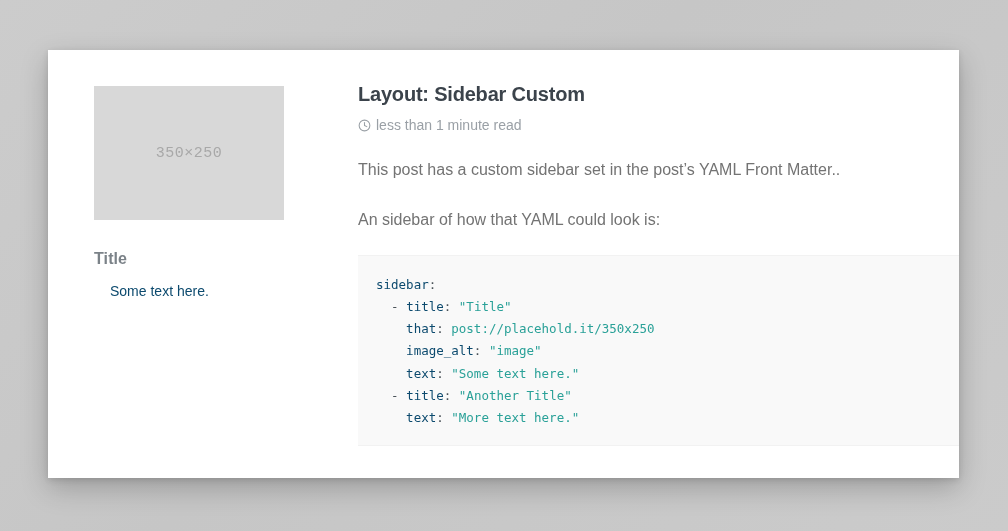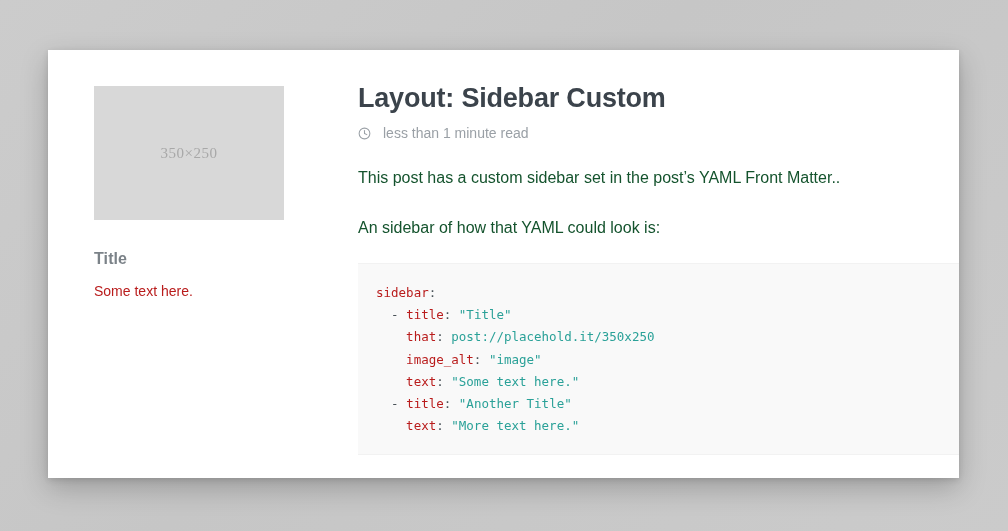--- a/index.html
+++ b/index.html
@@ -48,78 +48,78 @@
     height: 134px;
     background: #d8d8d8;
     display: flex;
     align-items: center;
     justify-content: center;
   }
   .sidebar-figure-label {
     color: #a8a8a8;
     font-size: 15px;
     letter-spacing: 0.5px;
-    font-family: Liberation Serif, serif;
+    font-family: Liberation Mono, monospace;
   }
   .sidebar-section {
     margin-top: 32px;
   }
   .sidebar-section.first { margin-top: 30px; }
   .sidebar-heading {
     margin: 0;
     font-size: 16px;
     font-weight: bold;
     color: #7b8288;
     letter-spacing: 0.1px;
   }
   .sidebar-text {
-    margin: 13px 0 0 0;
+    margin: 13px 0 0 16px;
     font-size: 14px;
-    color: #b91c1c;
+    color: #0c4a6e;
     line-height: 1.5;
   }
 
   
   .main {
     position: absolute;
     left: 310px;
     top: 32px;
     right: 0;
     bottom: 0;
   }
   .post-title {
     margin: 0;
-    font-size: 27px;
+    font-size: 20px;
     font-weight: bold;
     color: #3b434b;
     letter-spacing: -0.2px;
     line-height: 1.2;
   }
   .post-meta {
     margin-top: 11px;
     display: flex;
     align-items: center;
-    gap: 12px;
+    gap: 5px;
     font-size: 14px;
     color: #9aa0a6;
   }
   .clock-icon {
     display: inline-block;
     width: 13px;
     height: 13px;
     flex: 0 0 13px;
     position: relative;
     top: 0px;
   }
   .clock-icon svg { display: block; }
 
   .post-para {
     margin: 0;
     font-size: 16px;
-    color: #14532d;
+    color: #737373;
     line-height: 1.55;
   }
   .post-para.p1 { margin-top: 25px; }
   .post-para.p2 { margin-top: 25px; }
 
   
   .code-block {
     margin-top: 22px;
     margin-right: -48px;  
     background: #f9f9f9;
@@ -129,21 +129,21 @@
     overflow: hidden;
   }
   pre.code {
     margin: 0;
     font-family: "DejaVu Sans Mono", "Liberation Mono", monospace;
     font-size: 12.5px;
     line-height: 1.78;
     color: #586e75;
     white-space: pre;
   }
-  .tok-key   { color: #b91c1c; }
+  .tok-key   { color: #0c4a6e; }
   .tok-str   { color: #2aa198; }
   .tok-punct { color: #4a5258; }
   .tok-dash  { color: #4a5258; }
 </style>
 </head>
 <body>
 
 <div class="page-bg"></div>
 
 <div class="card">

